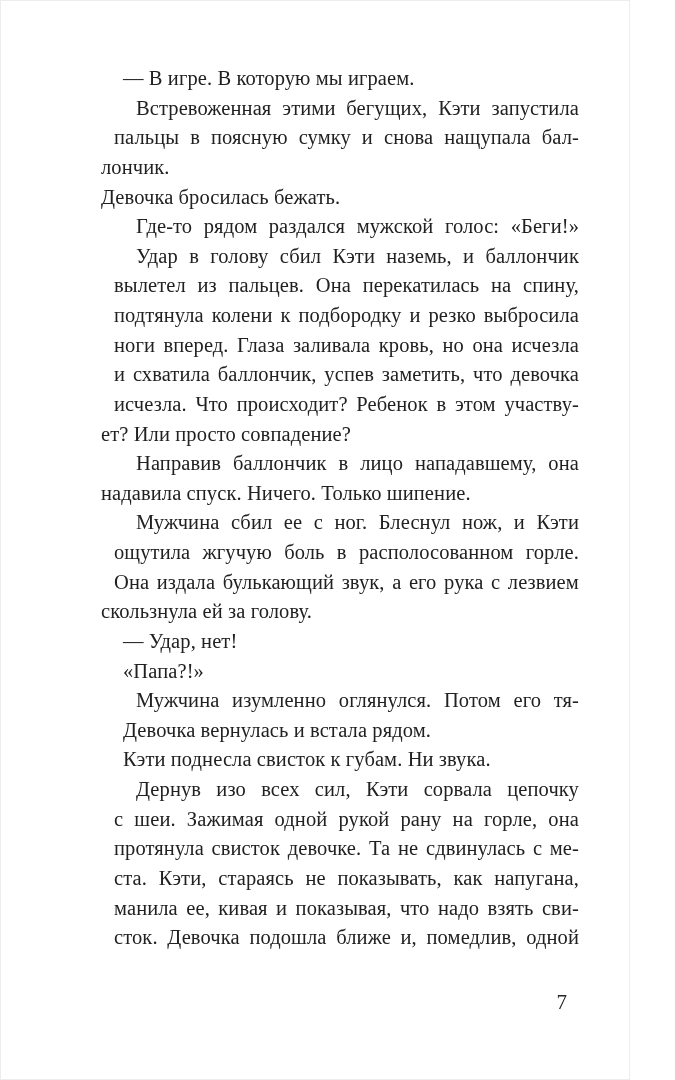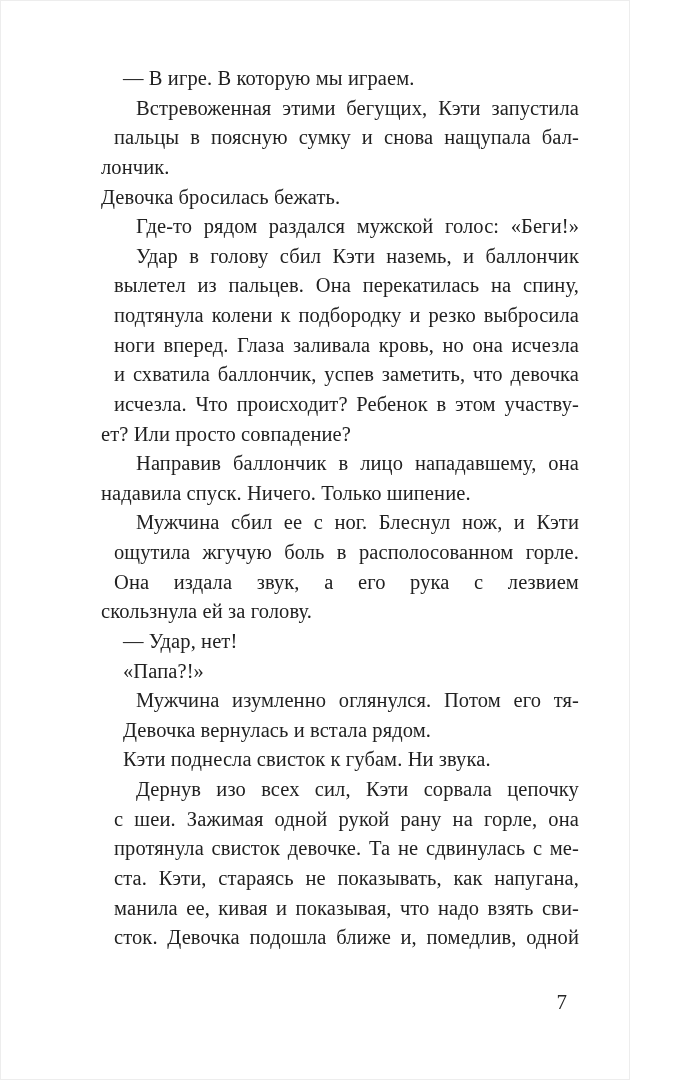--- a/index.html
+++ b/index.html
@@ -179,20 +179,21 @@
           <span>ощутила</span>
           <span>жгучую</span>
           <span>боль</span>
           <span>в</span>
           <span>располосованном</span>
           <span>горле.</span>
         </div>
         <div class="line just">
           <span>Она</span>
           <span>издала</span>
+          <span>булькающий</span>
           <span>звук,</span>
           <span>а</span>
           <span>его</span>
           <span>рука</span>
           <span>с</span>
           <span>лезвием</span>
         </div>
         <div class="line">скользнула ей за голову.</div>
       </div>
       <div class="para">

